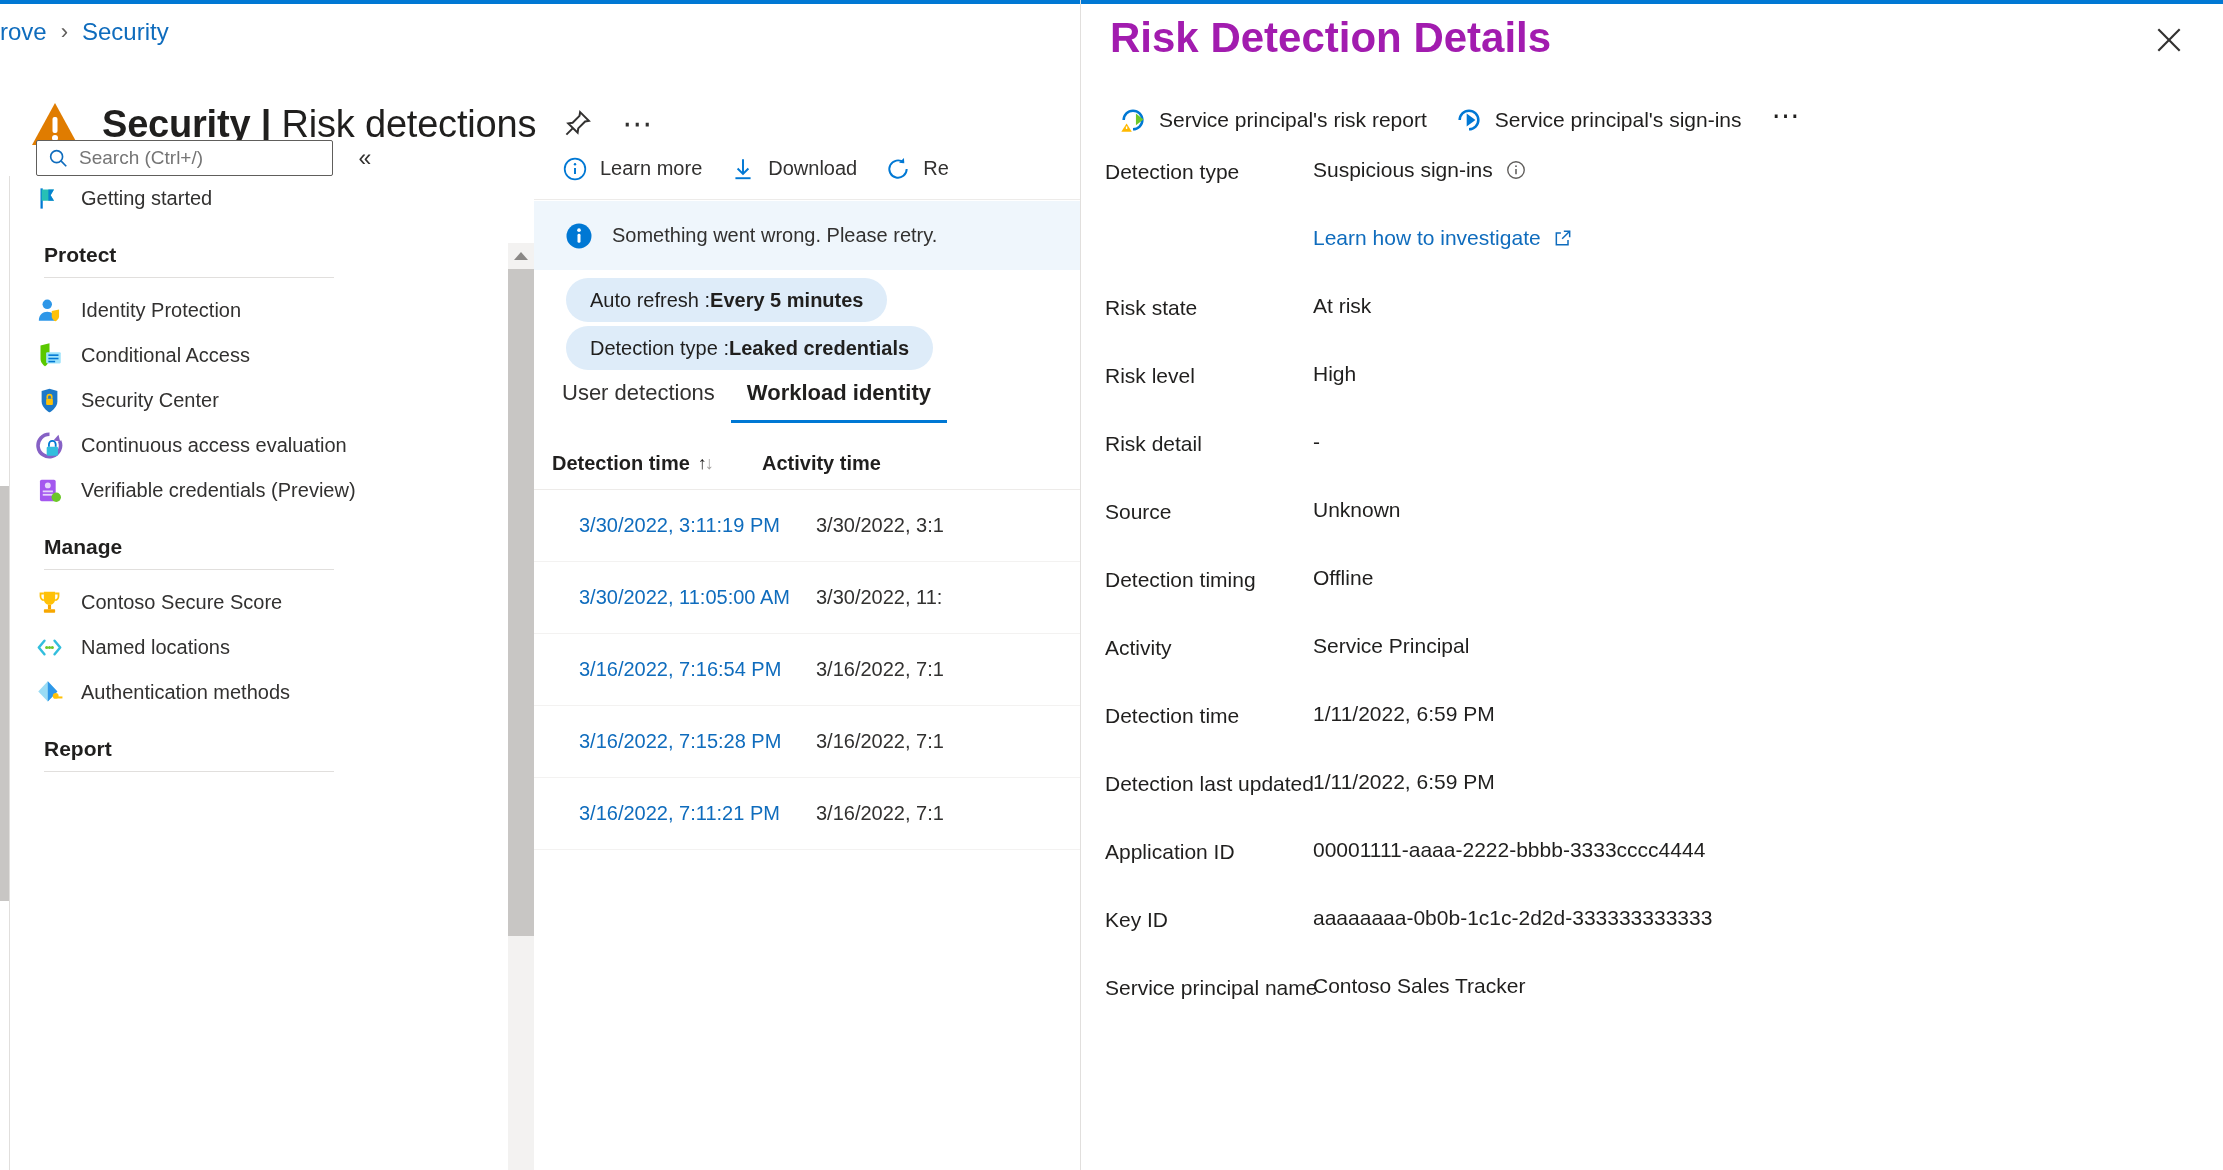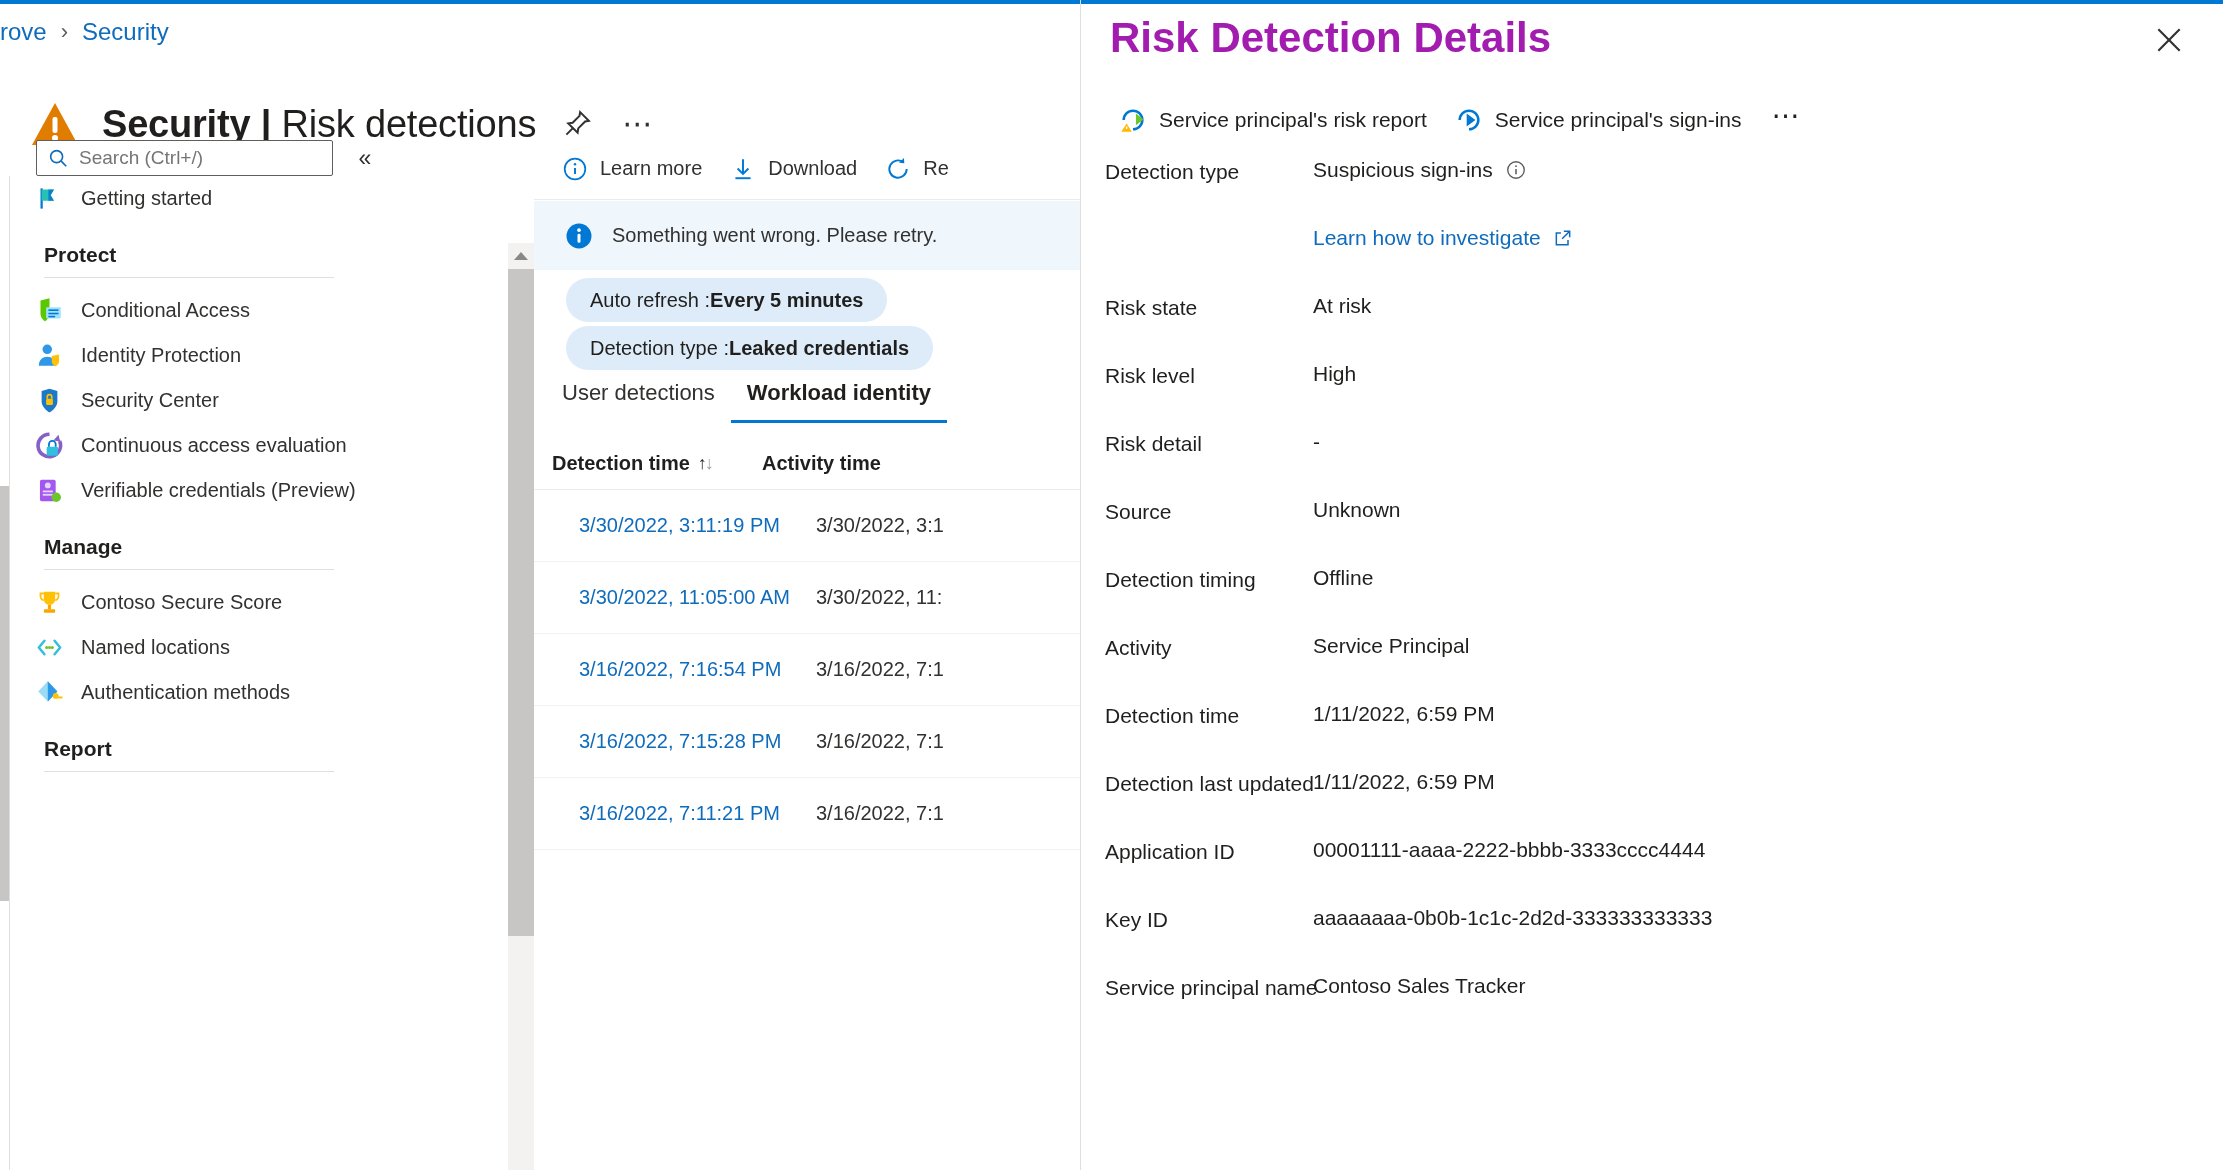--- a/index.html
+++ b/index.html
@@ -249,36 +249,36 @@
     </div>
 
     <div class="nav-group">
       <div class="nav-group-label">Protect</div>
       <div class="nav-group-rule"></div>
     </div>
     <div class="nav-gap"></div>
 
     <div class="nav-item">
       <svg class="ico" viewBox="0 0 24 24">
+        <circle cx="10" cy="6.5" r="4.2" fill="#2e97e8"></circle>
+        <path d="M2.5 21 C2.5 15.5 6 13 10 13 C14 13 17.5 15.5 17.5 21 Z" fill="#2e97e8"></path>
+        <path d="M14 12.5 L20.5 11 L20.5 17 C20.5 20 17.2 21.6 17.2 21.6 C17.2 21.6 14 20 14 17 Z" fill="#ffc107"></path>
+      </svg>
+      <span>Identity Protection</span>
+    </div>
+
+    <div class="nav-item">
+      <svg class="ico" viewBox="0 0 24 24">
         <path d="M4 3 L12 1 L12 15 C12 19 8 21.5 8 21.5 C8 21.5 4 19 4 15 Z" fill="#5ac800"></path>
         <rect x="9" y="9" width="13" height="10" rx="1" fill="#9ee3fb"></rect>
         <rect x="11" y="11" width="9" height="1.4" fill="#0078d4"></rect>
         <rect x="11" y="14" width="9" height="1.4" fill="#0078d4"></rect>
         <rect x="11" y="16.7" width="6" height="1.4" fill="#0078d4"></rect>
       </svg>
       <span>Conditional Access</span>
-    </div>
-
-    <div class="nav-item">
-      <svg class="ico" viewBox="0 0 24 24">
-        <circle cx="10" cy="6.5" r="4.2" fill="#2e97e8"></circle>
-        <path d="M2.5 21 C2.5 15.5 6 13 10 13 C14 13 17.5 15.5 17.5 21 Z" fill="#2e97e8"></path>
-        <path d="M14 12.5 L20.5 11 L20.5 17 C20.5 20 17.2 21.6 17.2 21.6 C17.2 21.6 14 20 14 17 Z" fill="#ffc107"></path>
-      </svg>
-      <span>Identity Protection</span>
     </div>
 
     <div class="nav-item">
       <svg class="ico" viewBox="0 0 24 24">
         <path d="M5 3.5 L12 1.5 L19 3.5 L19 13 C19 18.5 12 22.5 12 22.5 C12 22.5 5 18.5 5 13 Z" fill="#1c78c8"></path>
         <rect x="9" y="10.5" width="6" height="5.5" rx="1" fill="#ffc107"></rect>
         <path d="M10 10.5 V8.8 A2 2 0 0 1 14 8.8 V10.5" fill="none" stroke="#ffc107" stroke-width="1.5"></path>
       </svg>
       <span>Security Center</span>
     </div>

